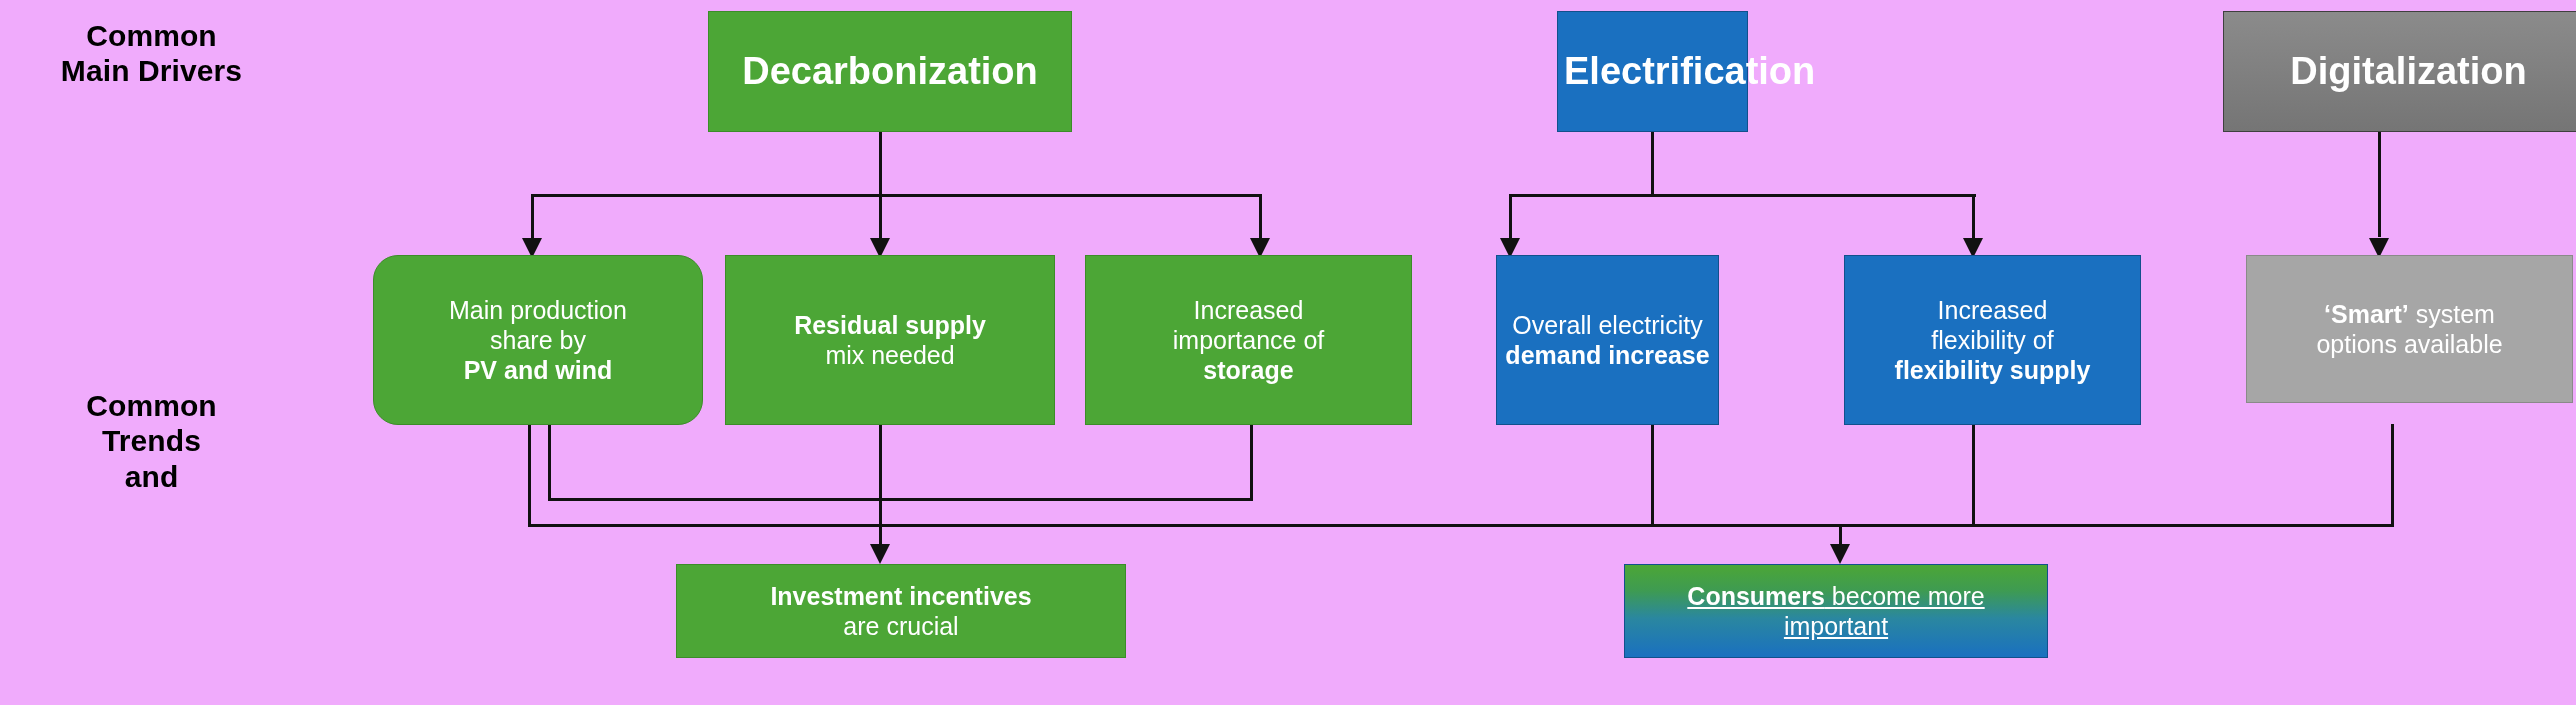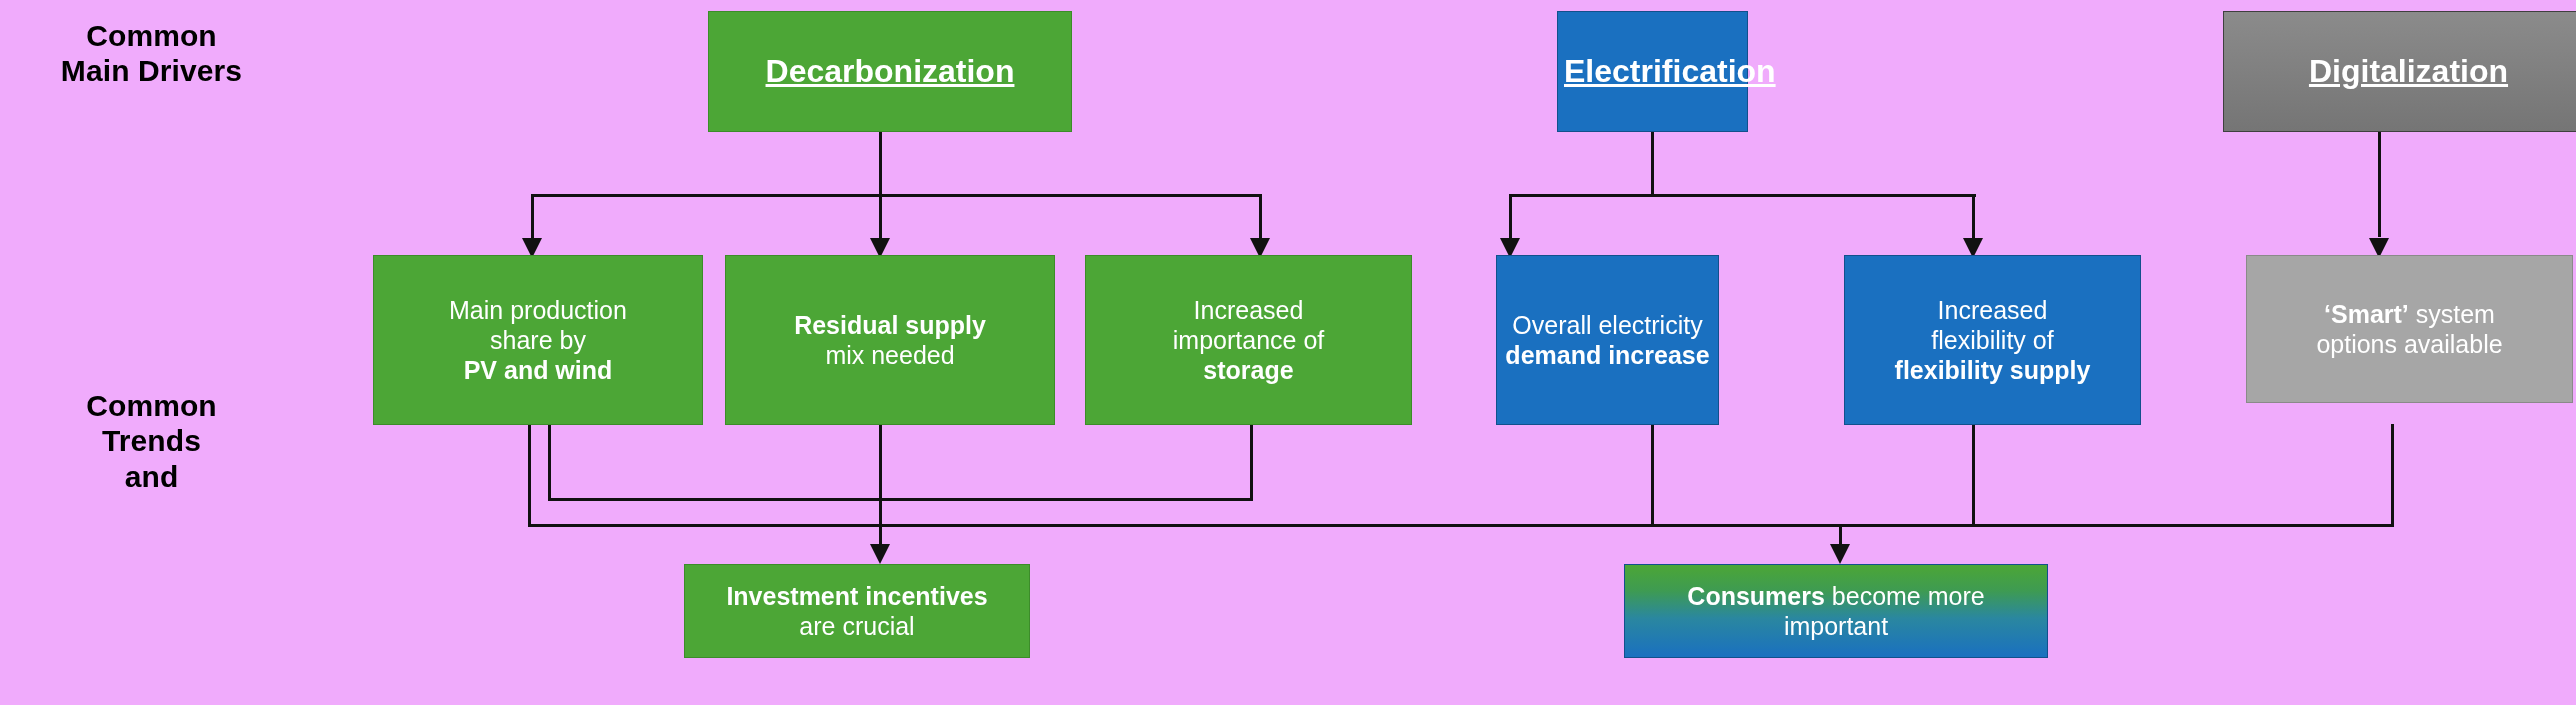--- a/index.html
+++ b/index.html
@@ -16,21 +16,21 @@
 
   .node{
     position:absolute;box-sizing:border-box;display:flex;align-items:center;
     justify-content:center;text-align:center;color:#ffffff;line-height:1.2;
     padding:2.4px 6px;
   }
   .node .txt{display:block;width:100%;}
   .node b{font-weight:bold;}
 
   
-  .driver{font-size:32px;font-weight:bold;text-decoration:underline;}
+  .driver{font-size:38px;font-weight:bold;}
   .green{background:#4CA636;border:1.8px solid #3C8C2A;}
   .blue {background:#1A70C0;border:1.8px solid #12508C;}
   .gray {background:#7E7E7E;border:1.8px solid #3F3F3F;
          background-image:linear-gradient(180deg,#8B8B8B 0%,#757575 100%);margin-left:21px;}
 
   
   .trend{font-size:25px;font-weight:normal;}
   .trend.green{background:#4CA636;border:1.2px solid #3C8C2A;}
   .trend.blue {background:#1A70C0;border:1.2px solid #12508C;}
   .trend.gray {background:#A6A6A6;border:1.2px solid #8A8A8A;}
@@ -106,21 +106,21 @@
   </div>
 
   <div class="node driver blue" style="left:1557px;top:11px;width:191px;height:121px;">
     <span class="txt">Electrification</span>
   </div>
 
   <div class="node driver gray" style="left:2202px;top:11px;width:371px;height:121px;">
     <span class="txt">Digitalization</span>
   </div>
 
-  <div class="node trend green" style="left:373px;top:255px;width:330px;height:170px;">
+  <div class="node trend green" style="left:373px;top:255px;width:330px;height:170px;border-radius:25px;">
     <span class="txt">
       <span>Main production</span><br>
       <span>share by</span><br>
       <b>PV and wind</b>
     </span>
   </div>
 
   <div class="node trend green" style="left:725px;top:255px;width:330px;height:170px;">
     <span class="txt">
       <b>Residual supply</b><br>
@@ -151,28 +151,28 @@
     </span>
   </div>
 
   <div class="node trend gray" style="left:2225px;top:255px;width:327px;height:148px;">
     <span class="txt">
       <b>‘Smart’</b><span> system</span><br>
       <span>options available</span>
     </span>
   </div>
 
-  <div class="node conseq green" style="left:676px;top:564px;width:346px;height:94px;margin-left:8px;">
+  <div class="node conseq green" style="left:676px;top:564px;width:450px;height:94px;">
     <span class="txt">
       <b>Investment incentives</b><br>
       <span>are crucial</span>
     </span>
   </div>
 
-  <div class="node conseq grad" style="left:1624px;top:564px;width:424px;height:94px;">
+  <div class="node conseq grad" style="left:1624px;top:564px;width:424px;height:94px;text-decoration:underline;">
     <span class="txt">
       <b>Consumers</b><span> become more</span><br>
       <span>important</span>
     </span>
   </div>
 
 </div>
 
 
 </body></html>

